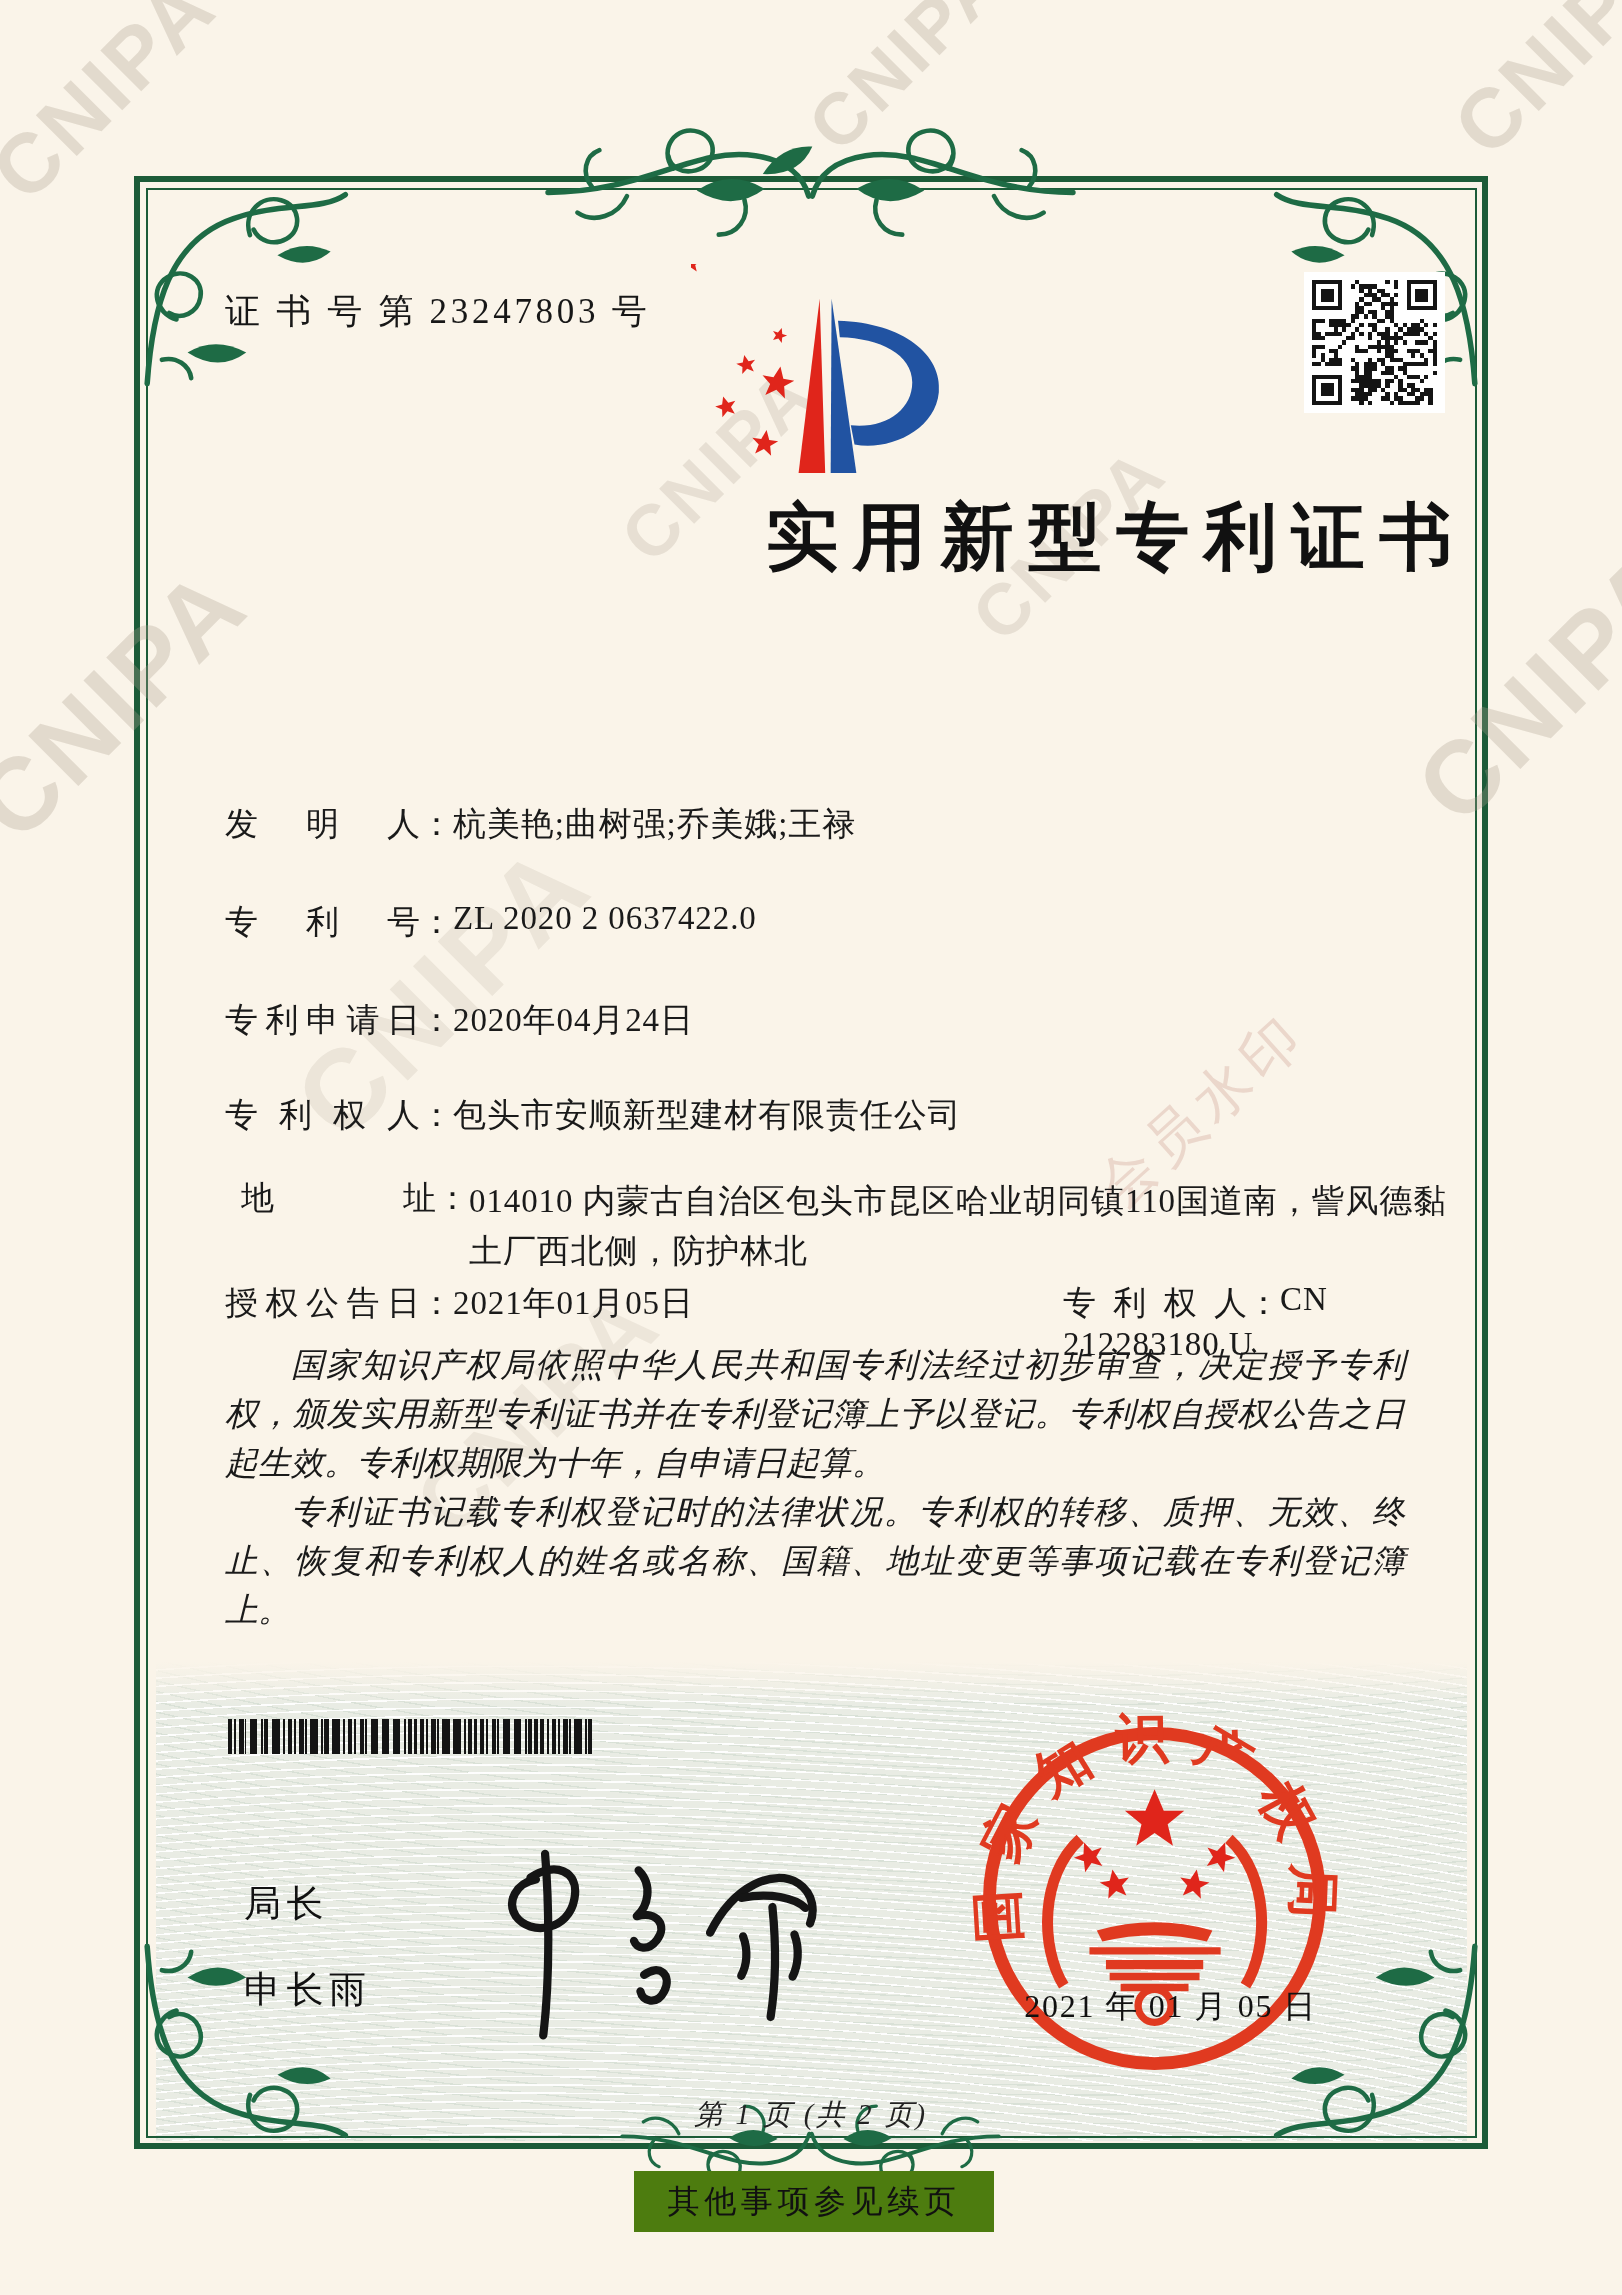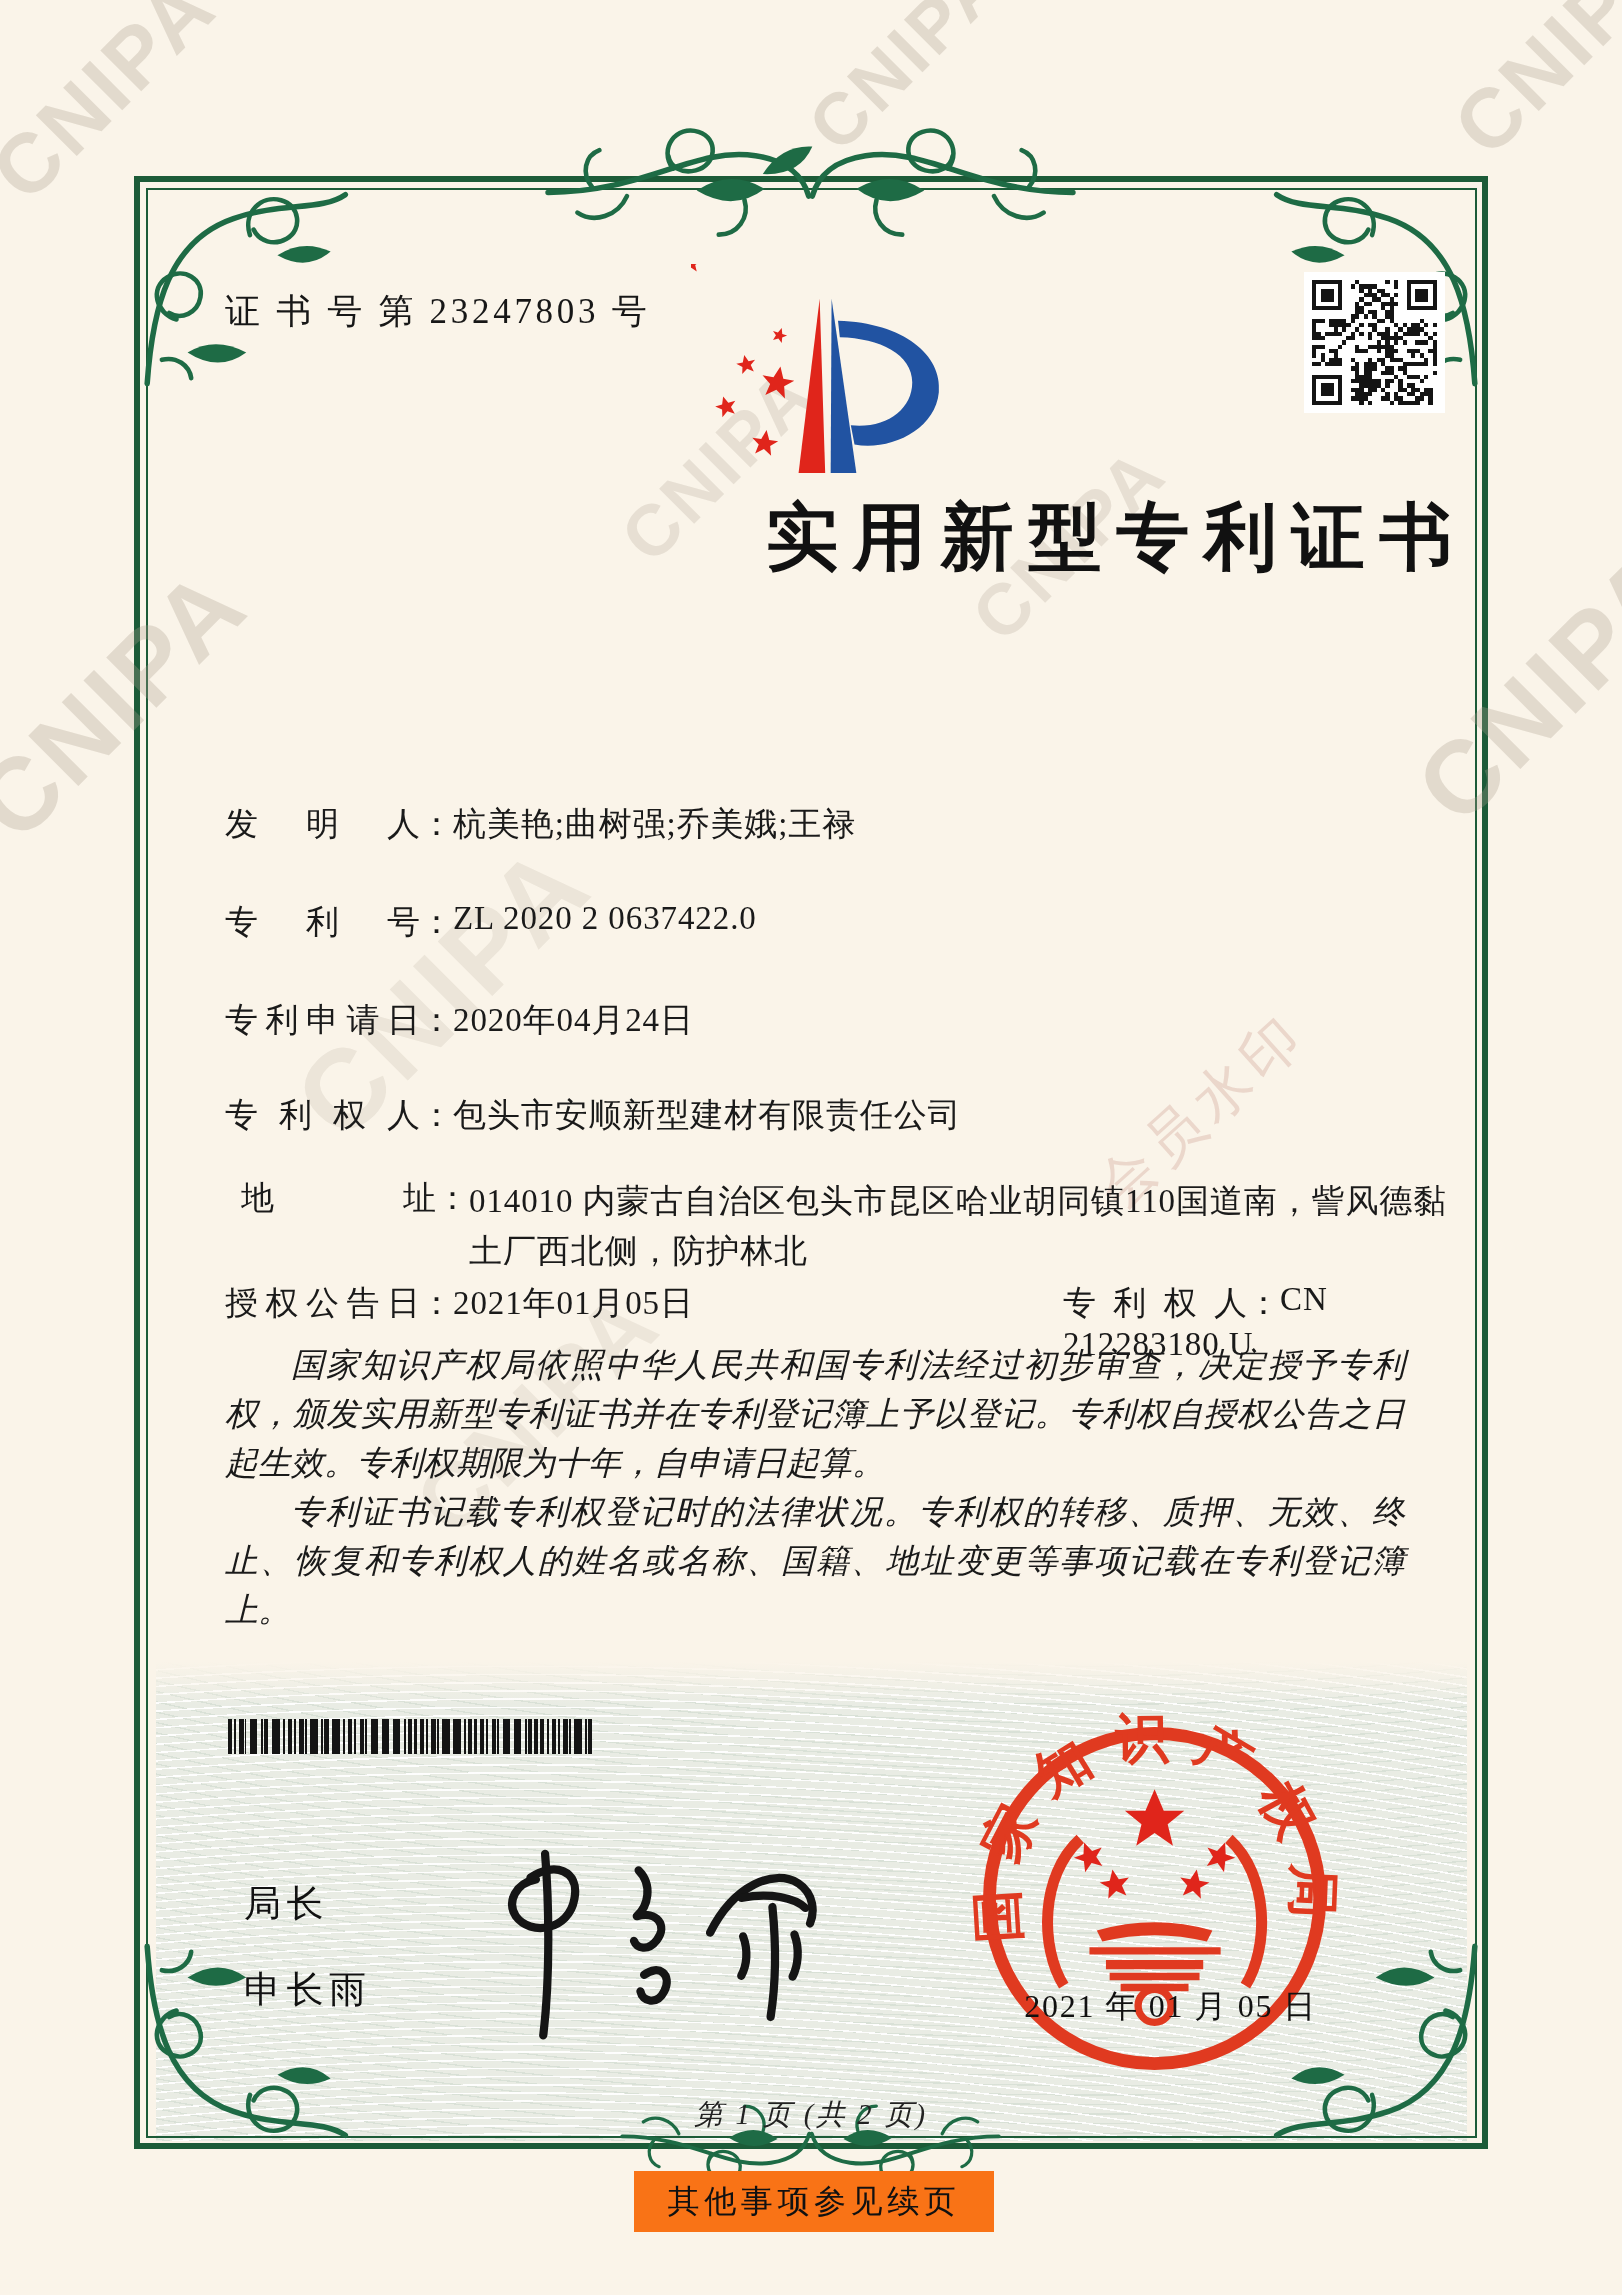--- a/index.html
+++ b/index.html
@@ -67,21 +67,21 @@
       repeating-linear-gradient(90deg,#141414 0 3.7px,rgba(0,0,0,0) 3.7px 12px),
       repeating-linear-gradient(90deg,rgba(0,0,0,0) 0 6.4px,#141414 6.4px 8.3px,rgba(0,0,0,0) 8.3px 20px);}
   .director-label{position:absolute;left:244px;top:1879px;font-size:37px;letter-spacing:5.5px;color:#111;z-index:2;text-align:right;}
   .director-name{position:absolute;left:244px;top:1965px;font-size:37px;letter-spacing:5.5px;color:#111;z-index:2;}
   .signature{position:absolute;left:464px;top:1841px;width:395px;height:220px;z-index:2;}
   .seal{position:absolute;left:972px;top:1710px;width:367px;height:377px;z-index:3;}
   .seal-date{position:absolute;left:994px;top:1985px;width:323px;text-align:right;
     font-size:32px;color:#111;letter-spacing:1.8px;z-index:4;}
   .page-num{position:absolute;left:155px;top:2096px;width:1312px;text-align:center;
     font-size:28.5px;letter-spacing:2.8px;color:#222;z-index:2;font-style:italic;}
-  .note-box{position:absolute;left:634px;top:2171px;width:360px;height:61px;background:#f97316;
+  .note-box{position:absolute;left:634px;top:2171px;width:360px;height:61px;background:#4d7c0f;
     display:flex;align-items:center;justify-content:center;z-index:2;}
   .note-box span{font-size:32px;letter-spacing:4.6px;color:#111;}
 
   
   .orn-top{position:absolute;left:535px;top:108px;width:551px;height:156px;z-index:2;}
   .orn-bottom{position:absolute;left:613px;top:2085px;width:395px;height:112px;transform:scaleY(-1);z-index:2;}
   .corner{position:absolute;width:211px;height:211px;z-index:2;}
   .c-tl{left:138px;top:180px;}
   .c-tr{left:1273px;top:180px;transform:scaleX(-1);}
   .c-bl{left:138px;top:1939px;transform:scaleY(-1);}

